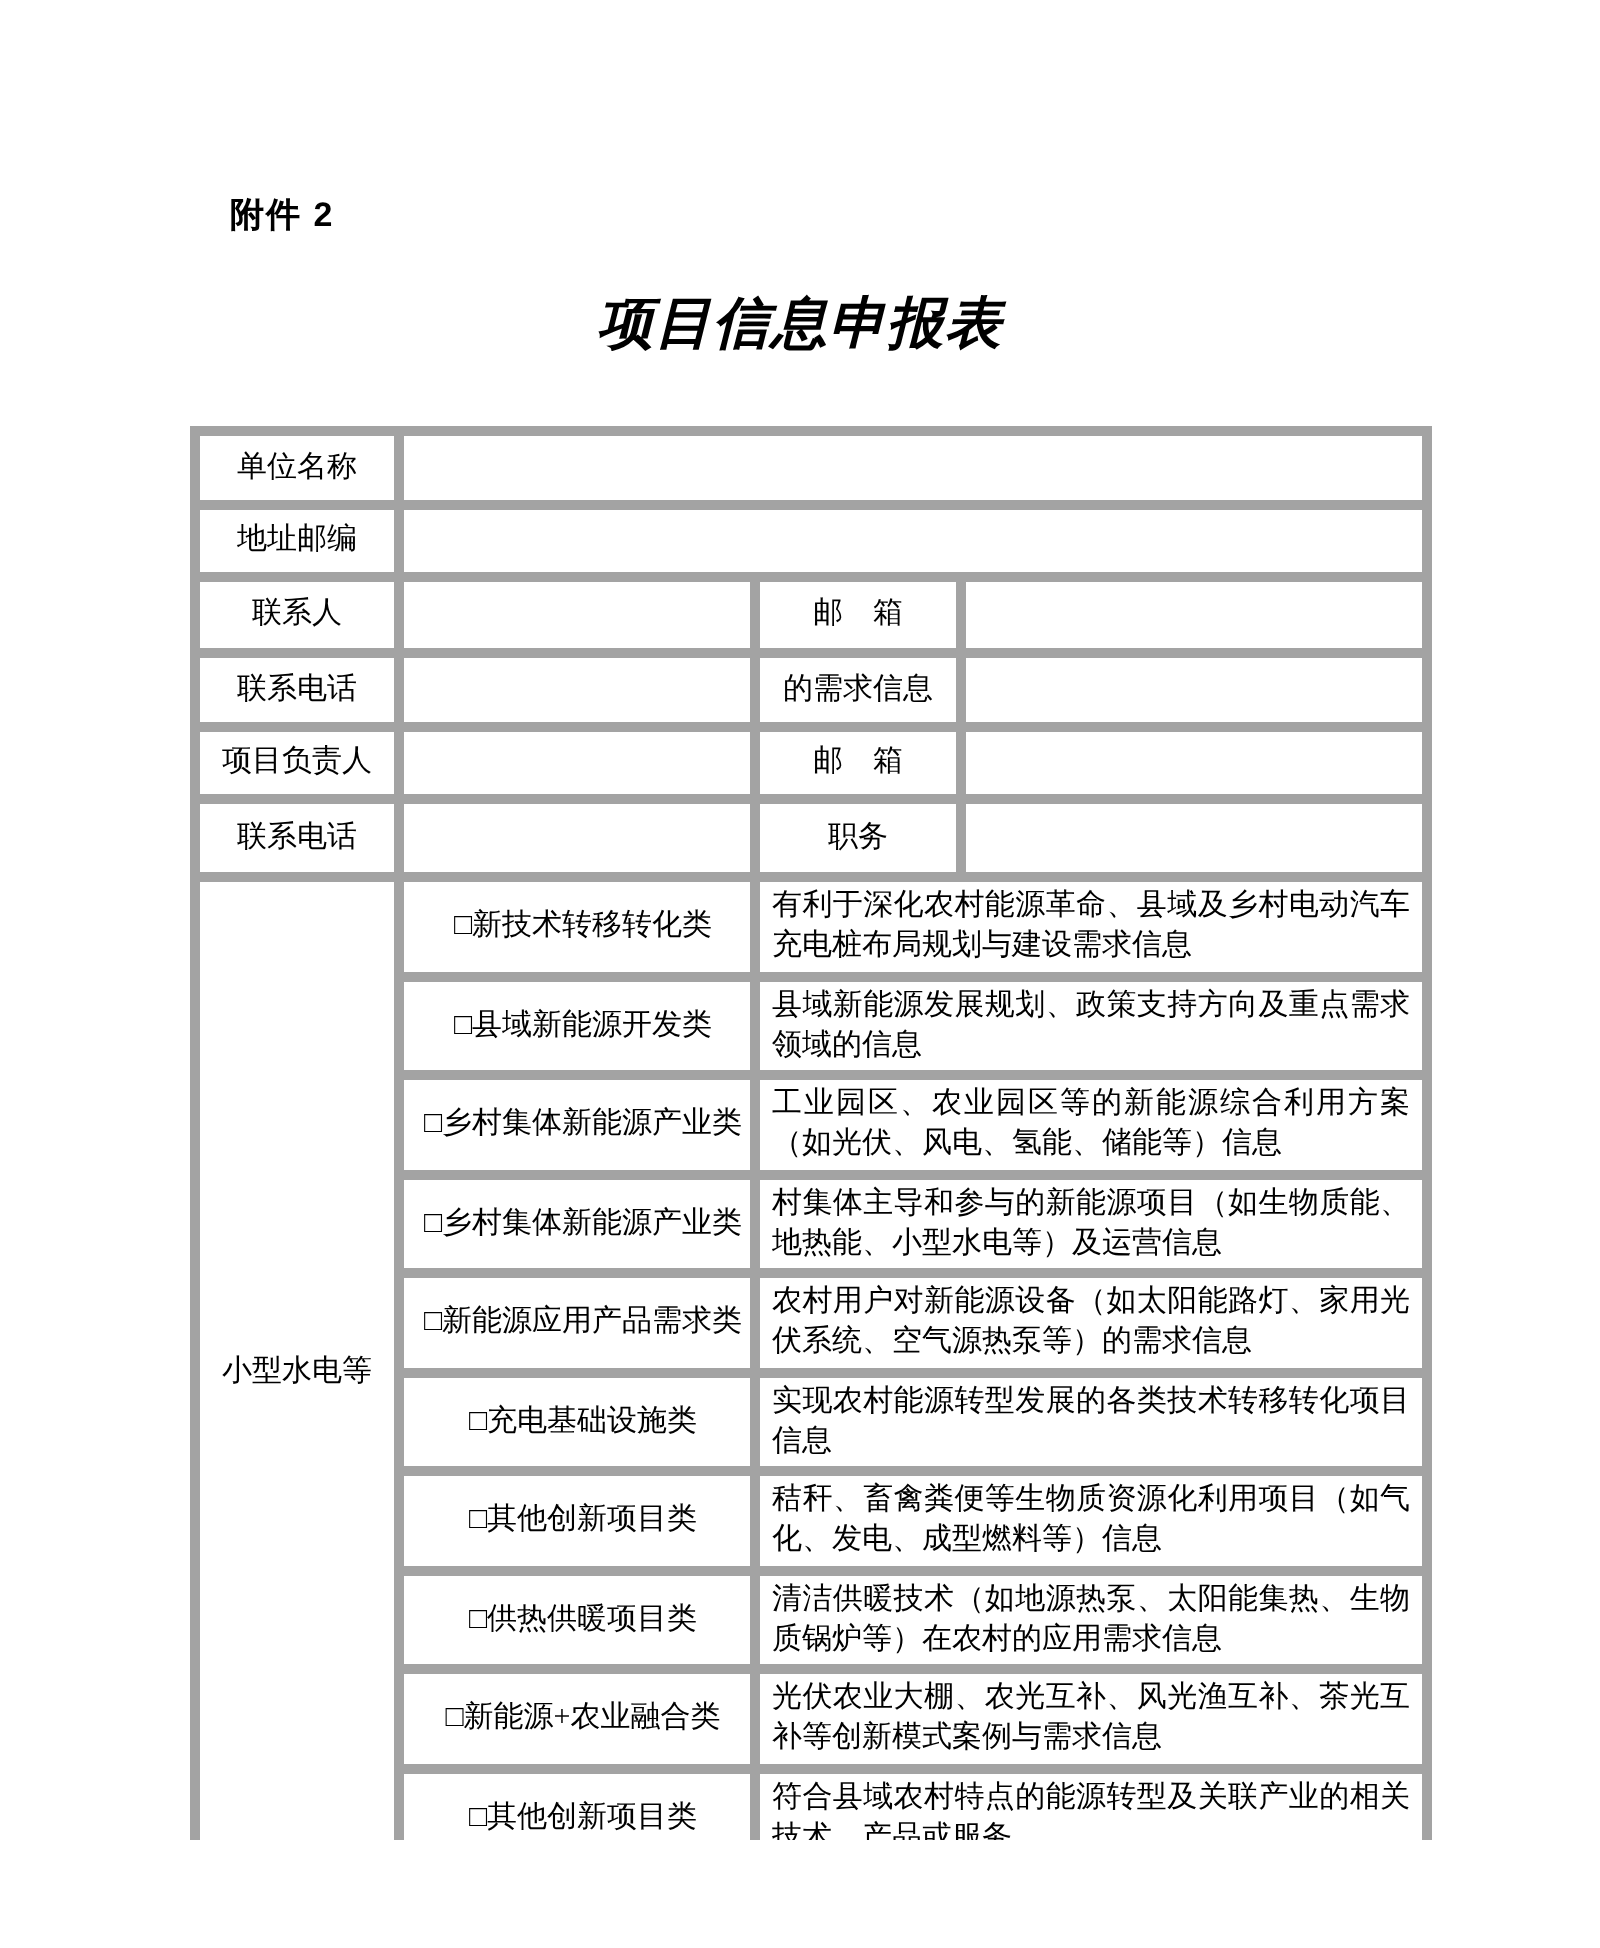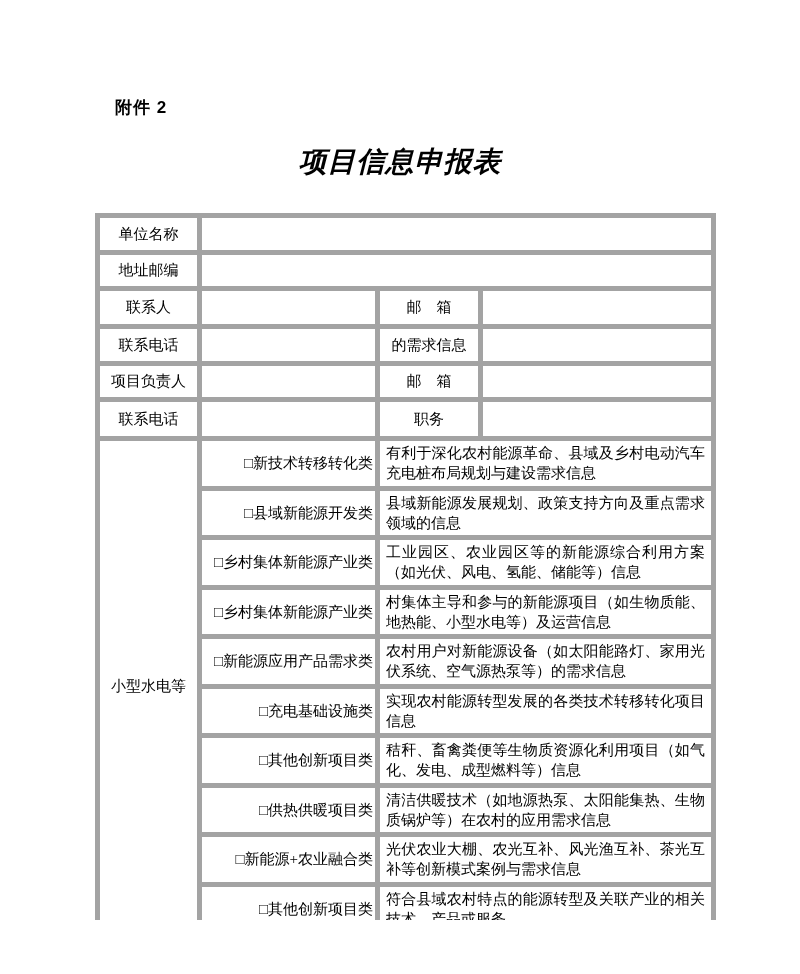--- a/index.html
+++ b/index.html
@@ -51,21 +51,21 @@
   td.lbl {
     text-align: center;
     padding: 2px 2px;
   }
   td.val {
     background: #ffffff;
   }
   tr.r-top { height: 37px; }
   tr.r-cat { height: 44px; }
   td.cat {
-    text-align: right;
+    text-align: center;
     padding: 2px 2px 2px 8px;
     font-size: 14.5px;
   }
   td.cat .cb { margin-right: 0px; }
   td.desc {
     text-align: justify;
     padding: 2px 6px;
     font-size: 14.5px;
     line-height: 20px;
   }

